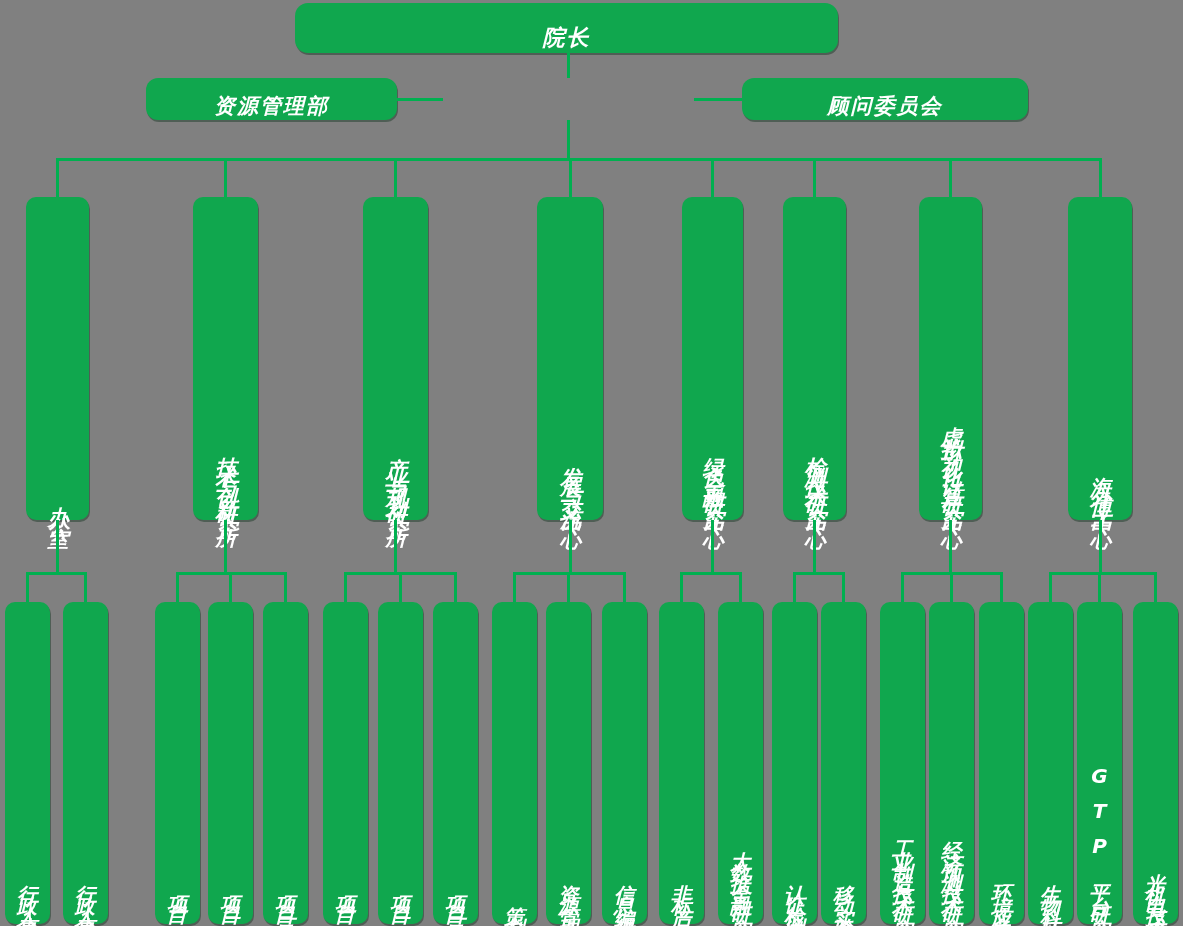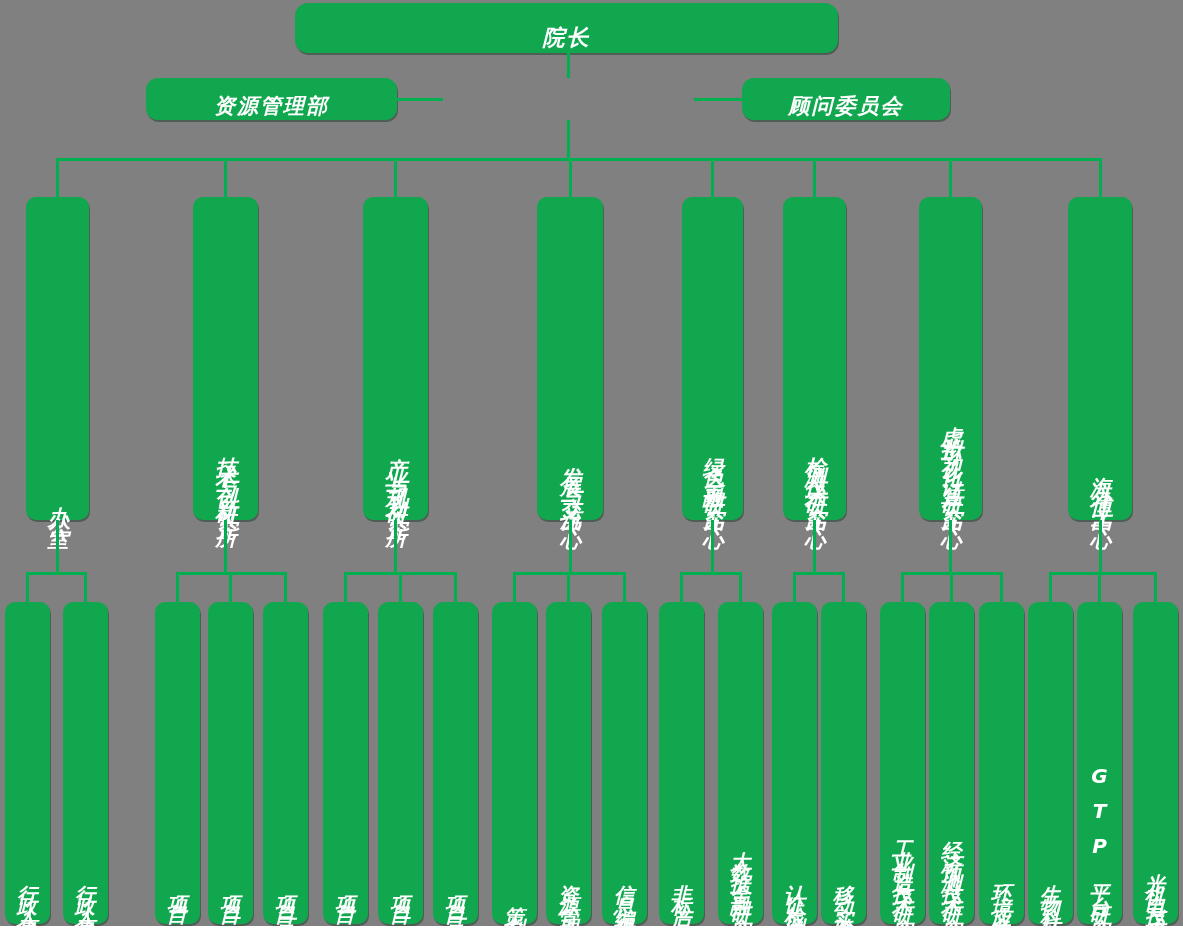--- a/index.html
+++ b/index.html
@@ -30,21 +30,21 @@
 
 <div id="stage">
 
   <div class="box hbox h1" id="box-root" style="left:295px;top:3px;width:543px;height:50px">
     <span>院长</span>
   </div>
 
   <div class="box hbox" id="sec-0" style="left:146px;top:78px;width:251px;height:42px">
     <span>资源管理部</span>
   </div>
-  <div class="box hbox" id="sec-2" style="left:742px;top:78px;width:208px;height:42px">
+  <div class="box hbox" id="sec-2" style="left:742px;top:78px;width:286px;height:42px">
     <span>顾问委员会</span>
   </div>
 
   <div class="box vbox lvl2" id="d0" style="left:26px;top:197px;width:63px;height:323px">
     <span class="vt">办公室</span>
   </div>
   <div class="box vbox lvl2" id="d1" style="left:193px;top:197px;width:65px;height:323px">
     <span class="vt">技术与创新研究所</span>
   </div>
   <div class="box vbox lvl2" id="d2" style="left:363px;top:197px;width:65px;height:323px">

